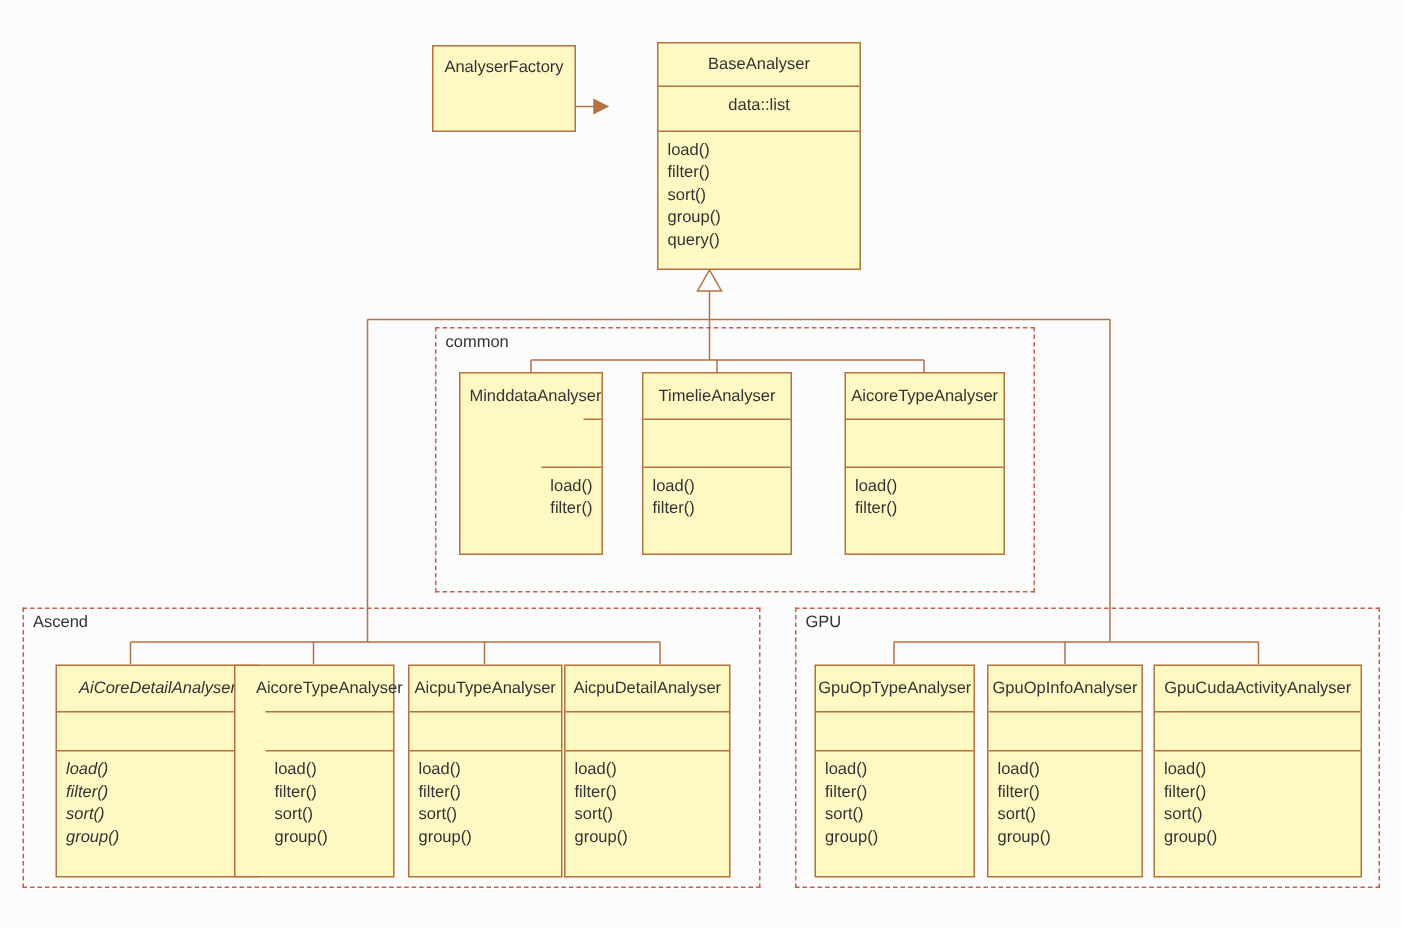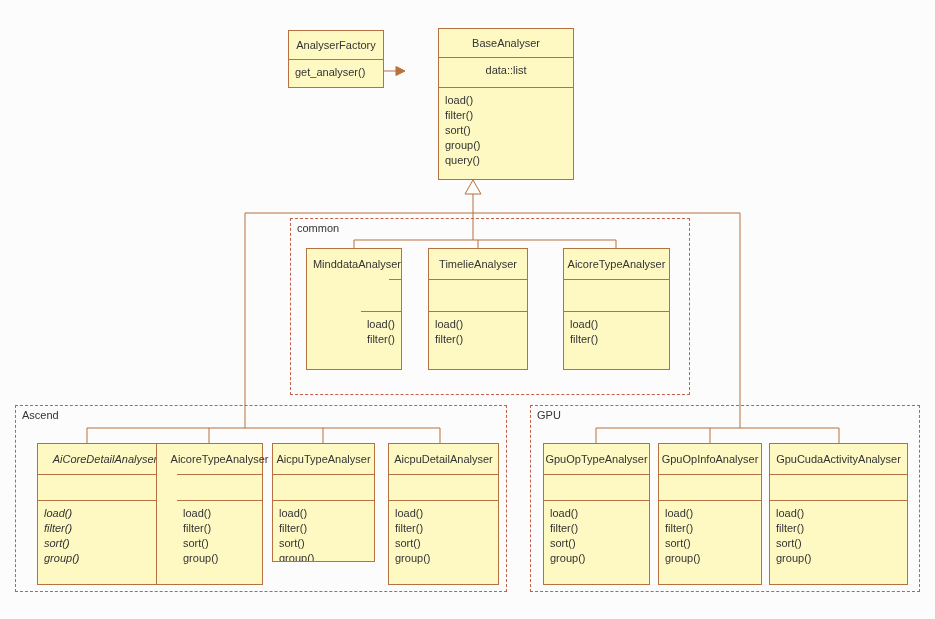--- a/index.html
+++ b/index.html
@@ -96,23 +96,20 @@
   </div>
   <div class="group" style="left:15px; top:405px; width:492px; height:187px;">
     <span class="group-label">Ascend</span>
   </div>
   <div class="group" style="left:530px; top:405px; width:390px; height:187px;">
     <span class="group-label">GPU</span>
   </div>
 
   <div class="uml-class" style="left:288px; top:30px; width:96px; height:58px;">
     <div class="uml-title" style="height:28px;">AnalyserFactory</div>
-    <div class="uml-sec uml-methods">
-      <div class="uml-line">get_analyser()</div>
-    </div>
   </div>
 
   <div class="uml-class" style="left:427px; top:28px; width:136px; height:152px;margin-left:11px;">
     <div class="uml-title" style="height:28px;">BaseAnalyser</div>
     <div class="uml-sec" style="height:30px;text-align:center;">
       <div class="uml-line">data::list</div>
     </div>
     <div class="uml-sec uml-methods">
       <div class="uml-line">load()</div>
       <div class="uml-line">filter()</div>
@@ -164,32 +161,32 @@
     <div class="uml-title" style="height:30px;">AicoreTypeAnalyser</div>
     <div class="uml-sec" style="height:26px;"></div>
     <div class="uml-sec uml-methods">
       <div class="uml-line">load()</div>
       <div class="uml-line">filter()</div>
       <div class="uml-line">sort()</div>
       <div class="uml-line">group()</div>
     </div>
   </div>
 
-  <div class="uml-class" style="left:272px; top:443px; width:103px; height:119px;">
+  <div class="uml-class" style="left:272px; top:443px; width:103px; height:142px;">
     <div class="uml-title" style="height:30px;">AicpuTypeAnalyser</div>
     <div class="uml-sec" style="height:26px;"></div>
     <div class="uml-sec uml-methods">
       <div class="uml-line">load()</div>
       <div class="uml-line">filter()</div>
       <div class="uml-line">sort()</div>
       <div class="uml-line">group()</div>
     </div>
   </div>
 
-  <div class="uml-class" style="left:388px; top:443px; width:111px; height:142px;">
+  <div class="uml-class" style="left:376px; top:443px; width:111px; height:142px;">
     <div class="uml-title" style="height:30px;">AicpuDetailAnalyser</div>
     <div class="uml-sec" style="height:26px;"></div>
     <div class="uml-sec uml-methods">
       <div class="uml-line">load()</div>
       <div class="uml-line">filter()</div>
       <div class="uml-line">sort()</div>
       <div class="uml-line">group()</div>
     </div>
   </div>
 

